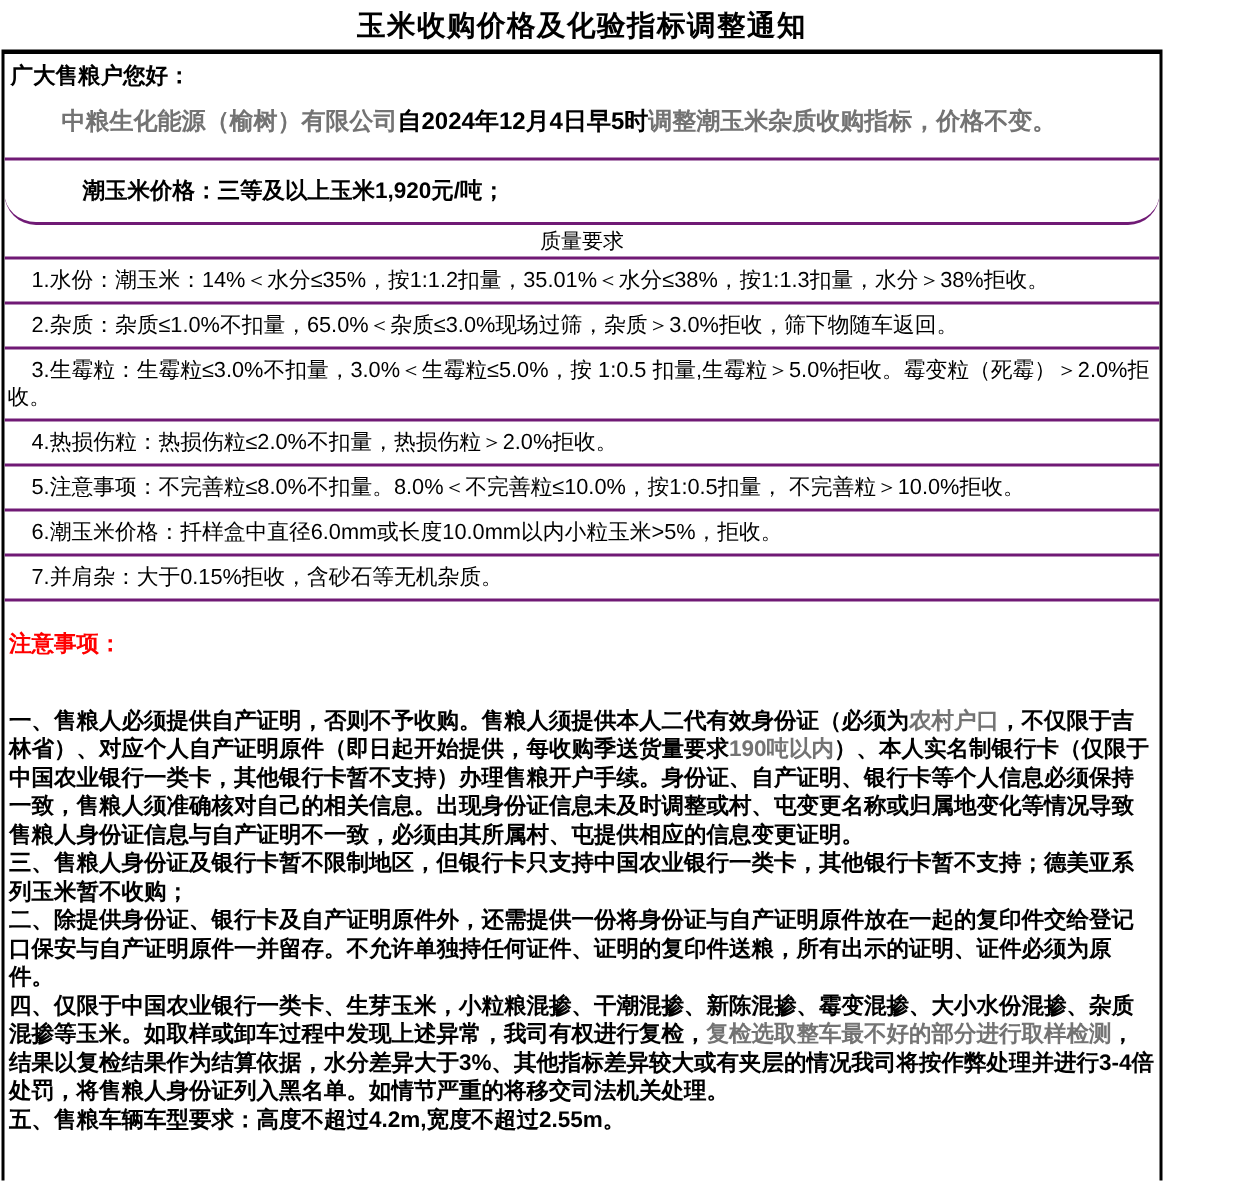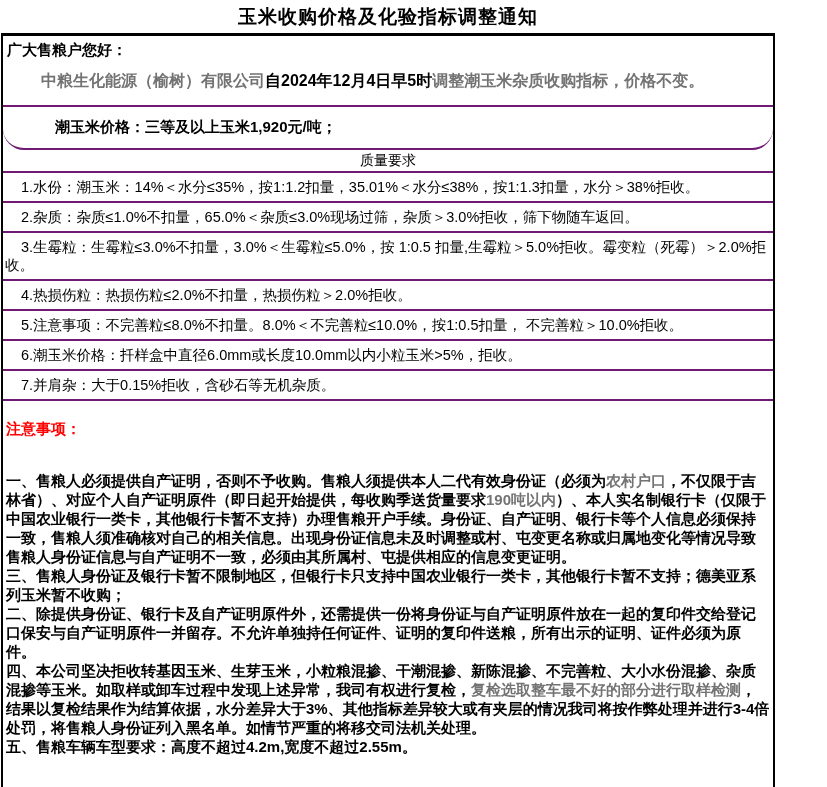--- a/index.html
+++ b/index.html
@@ -80,20 +80,20 @@
 
     <div class="notes">
       <p class="notes-header">注意事项：</p>
 
       <p class="note-p"><span>一、售粮人必须提供自产证明，否则不予收购。售粮人须提供本人二代有效身份证（必须为</span><span class="red">农村户口</span><span>，不仅限于吉林省）、对应个人自产证明原件（即日起开始提供，每收购季送货量要求</span><span class="red">190吨以内</span><span>）、本人实名制银行卡（仅限于中国农业银行一类卡，其他银行卡暂不支持）办理售粮开户手续。身份证、自产证明、银行卡等个人信息必须保持一致，售粮人须准确核对自己的相关信息。出现身份证信息未及时调整或村、屯变更名称或归属地变化等情况导致售粮人身份证信息与自产证明不一致，必须由其所属村、屯提供相应的信息变更证明。</span></p>
 
       <p class="note-p"><span>三、售粮人身份证及银行卡暂不限制地区，但银行卡只支持中国农业银行一类卡，其他银行卡暂不支持；德美亚系列玉米暂不收购；</span></p>
 
       <p class="note-p"><span>二、除提供身份证、银行卡及自产证明原件外，还需提供一份将身份证与自产证明原件放在一起的复印件交给登记口保安与自产证明原件一并留存。不允许单独持任何证件、证明的复印件送粮，所有出示的证明、证件必须为原件。</span></p>
 
-      <p class="note-p"><span>四、本公司坚决拒收转基因玉米、生芽玉米，小粒粮混掺、干潮混掺、新陈混掺、不完善粒、大小水份混掺、杂质混掺等玉米。如取样或卸车过程中发现上述异常，我司有权进行复检，</span><span class="red">复检选取整车最不好的部分进行取样检测</span><span>，结果以复检结果作为结算依据，水分差异大于3%、其他指标差异较大或有夹层的情况我司将按作弊处理并进行3-4倍处罚，将售粮人身份证列入黑名单。如情节严重的将移交司法机关处理。</span></p>
+      <p class="note-p"><span>四、仅限于中国农业银行一类卡、生芽玉米，小粒粮混掺、干潮混掺、新陈混掺、霉变混掺、大小水份混掺、杂质混掺等玉米。如取样或卸车过程中发现上述异常，我司有权进行复检，</span><span class="red">复检选取整车最不好的部分进行取样检测</span><span>，结果以复检结果作为结算依据，水分差异大于3%、其他指标差异较大或有夹层的情况我司将按作弊处理并进行3-4倍处罚，将售粮人身份证列入黑名单。如情节严重的将移交司法机关处理。</span></p>
 
       <p class="note-p"><span>五、售粮车辆车型要求：高度不超过4.2m,宽度不超过2.55m。</span></p>
 
     </div>
 
   </div>
 </div>
 
 </body></html>

